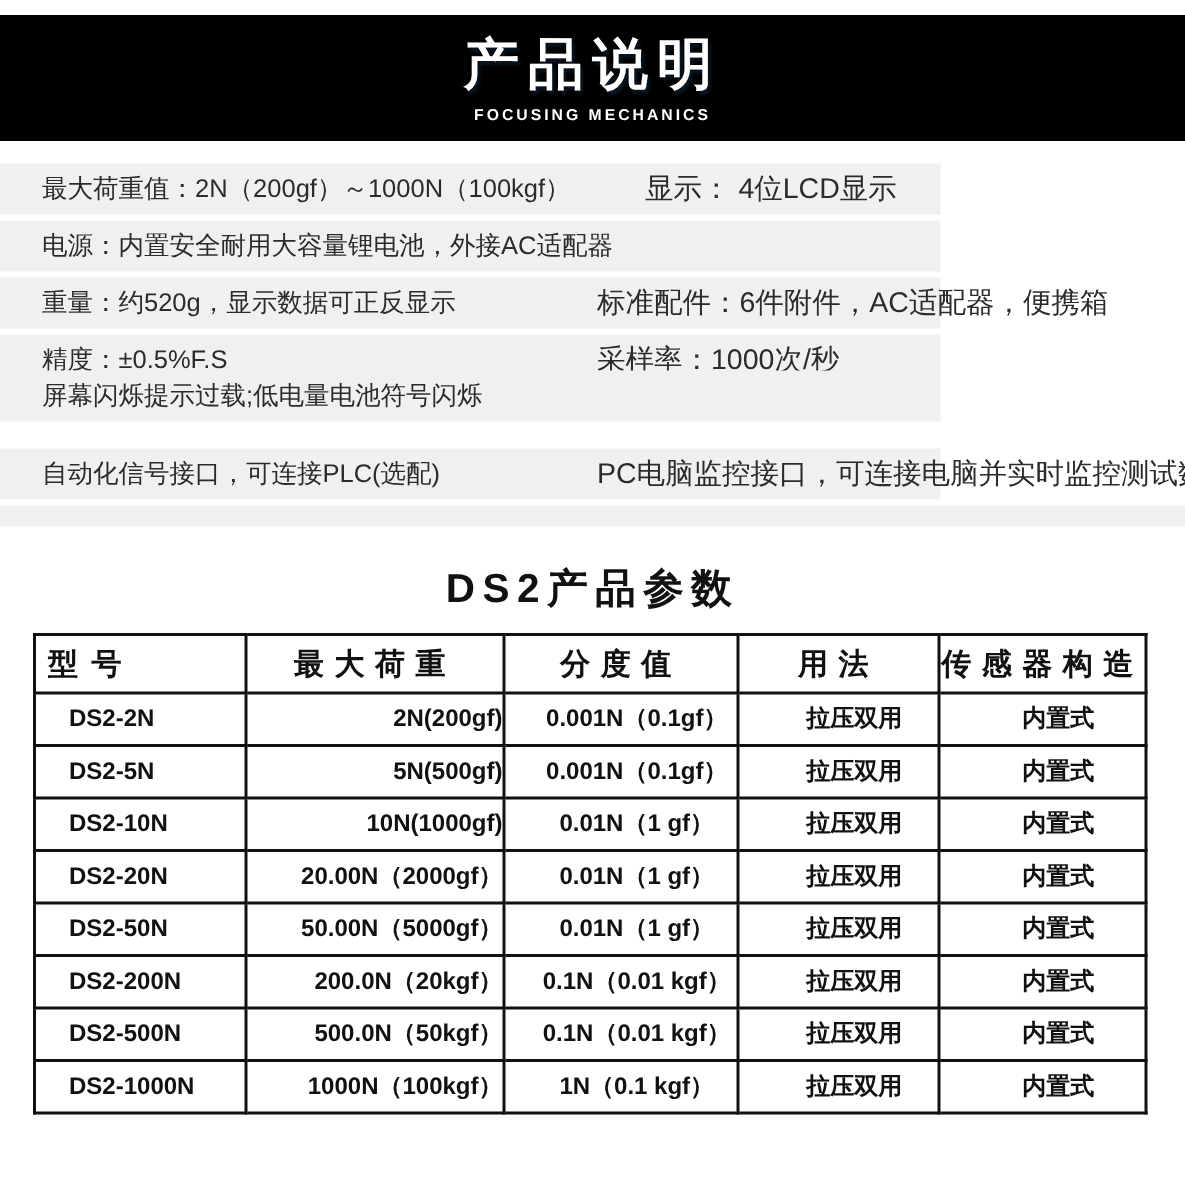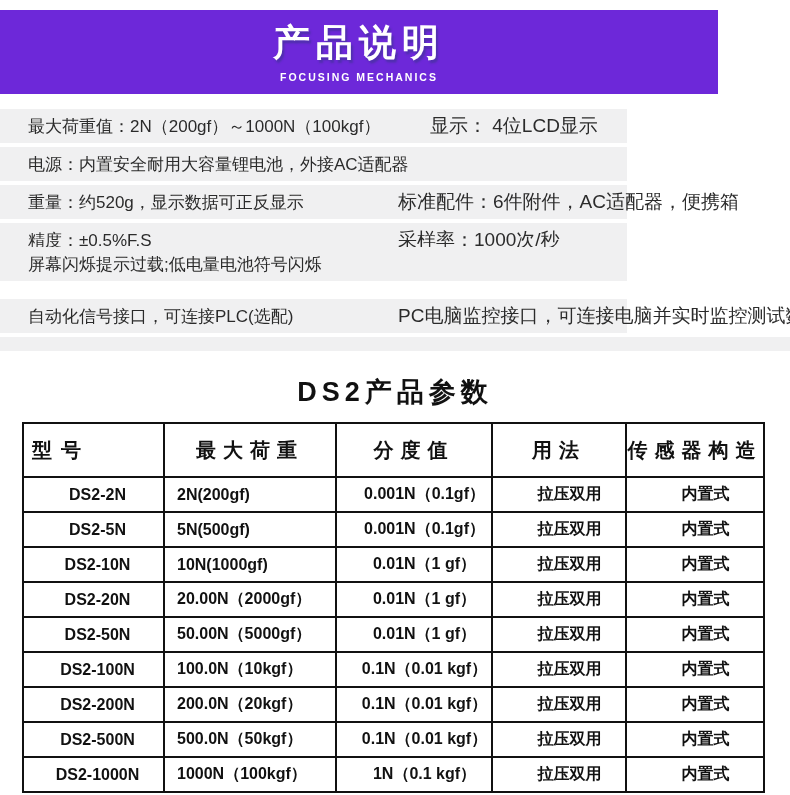--- a/index.html
+++ b/index.html
@@ -1,22 +1,22 @@
 <!DOCTYPE html>
 <html><head>
 <meta charset="utf-8">
 <style>
   * { margin:0; padding:0; box-sizing:border-box; }
   html,body { width:790px; height:795px; background:#ffffff;
     font-family:"Liberation Sans","DejaVu Sans",sans-serif; }
   .page { position:relative; width:790px; height:795px; overflow:hidden; background:#ffffff; }
 
   
-  .banner { position:absolute; top:10px; left:0; width:718px; height:84px;
-    background:#6d28d9; text-align:center; }
+  .banner { position:absolute; top:10px; left:0; width:790px; height:84px;
+    background:#000000; text-align:center; }
   .banner-title { display:block; margin-top:8px; font-size:37px; font-weight:bold;
     color:#ffffff; letter-spacing:6px; text-shadow:2px 3px 2px rgba(25,60,95,0.35); }
   .banner-sub { display:block; margin-top:3px; font-size:10.5px; font-weight:bold;
     color:#ffffff; letter-spacing:2px; }
 
   
   .spec-band { position:absolute; left:0; width:627px; height:34px; background:#f0f0f1; }
   .spec-band .spec-left { position:absolute; left:28px; top:50%; transform:translateY(-50%);
     font-size:17px; color:#2b2b2b; white-space:nowrap; }
   .spec-band .spec-right { position:absolute; left:398px; top:50%; transform:translateY(-50%);
@@ -26,26 +26,26 @@
 
   
   .table-title { position:absolute; top:374px; left:0; width:790px; text-align:center;
     font-size:27px; font-weight:bold; color:#111111; letter-spacing:5px; }
 
   
   table.params { position:absolute; top:422px; left:22px; width:741px;
     border-collapse:collapse; table-layout:fixed; }
   table.params th, table.params td { border:2px solid #111111; color:#111111;
     font-weight:bold; overflow:hidden; white-space:nowrap; }
-  table.params th { height:54px; font-size:20px; letter-spacing:7px;
+  table.params th { height:39px; font-size:20px; letter-spacing:7px;
     text-align:center; vertical-align:middle; }
   table.params td { height:35px; font-size:16px; text-align:center; vertical-align:middle;padding-left:21px; }
   table.params th.col-model { text-align:left; padding-left:8px; letter-spacing:9px; }
-  table.params td.col-model { text-align:center; padding-left:8px; }
-  table.params td.col-load  { text-align:left; padding-left:12px; }
+  table.params td.col-model { text-align:left; padding-left:22px; }
+  table.params td.col-load  { text-align:right; padding-left:12px; }
 </style>
 </head>
 <body>
 
 <div class="page">
 
   <div class="banner">
     <span class="banner-title">产品说明</span>
     <span class="banner-sub">FOCUSING MECHANICS</span>
   </div>
@@ -123,27 +123,20 @@
         <td>内置式</td>
       </tr>
       <tr>
         <td class="col-model">DS2-50N</td>
         <td class="col-load">50.00N（5000gf）</td>
         <td>0.01N（1 gf）</td>
         <td>拉压双用</td>
         <td>内置式</td>
       </tr>
       <tr>
-        <td class="col-model">DS2-100N</td>
-        <td class="col-load">100.0N（10kgf）</td>
-        <td>0.1N（0.01 kgf）</td>
-        <td>拉压双用</td>
-        <td>内置式</td>
-      </tr>
-      <tr>
         <td class="col-model">DS2-200N</td>
         <td class="col-load">200.0N（20kgf）</td>
         <td>0.1N（0.01 kgf）</td>
         <td>拉压双用</td>
         <td>内置式</td>
       </tr>
       <tr>
         <td class="col-model">DS2-500N</td>
         <td class="col-load">500.0N（50kgf）</td>
         <td>0.1N（0.01 kgf）</td>

